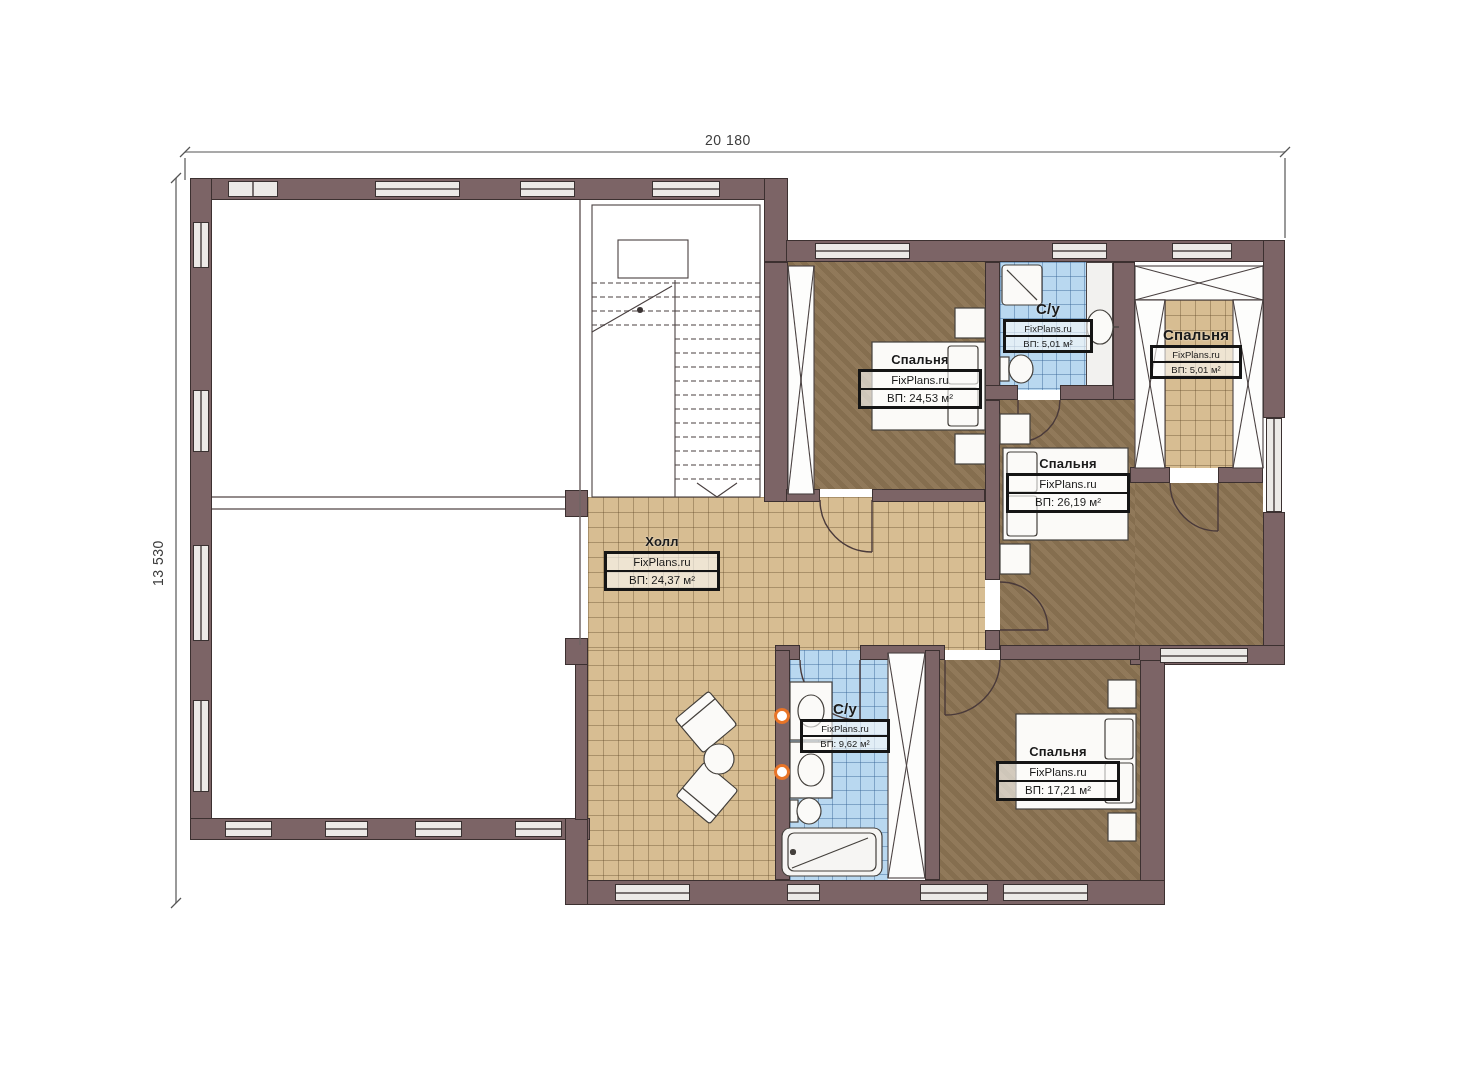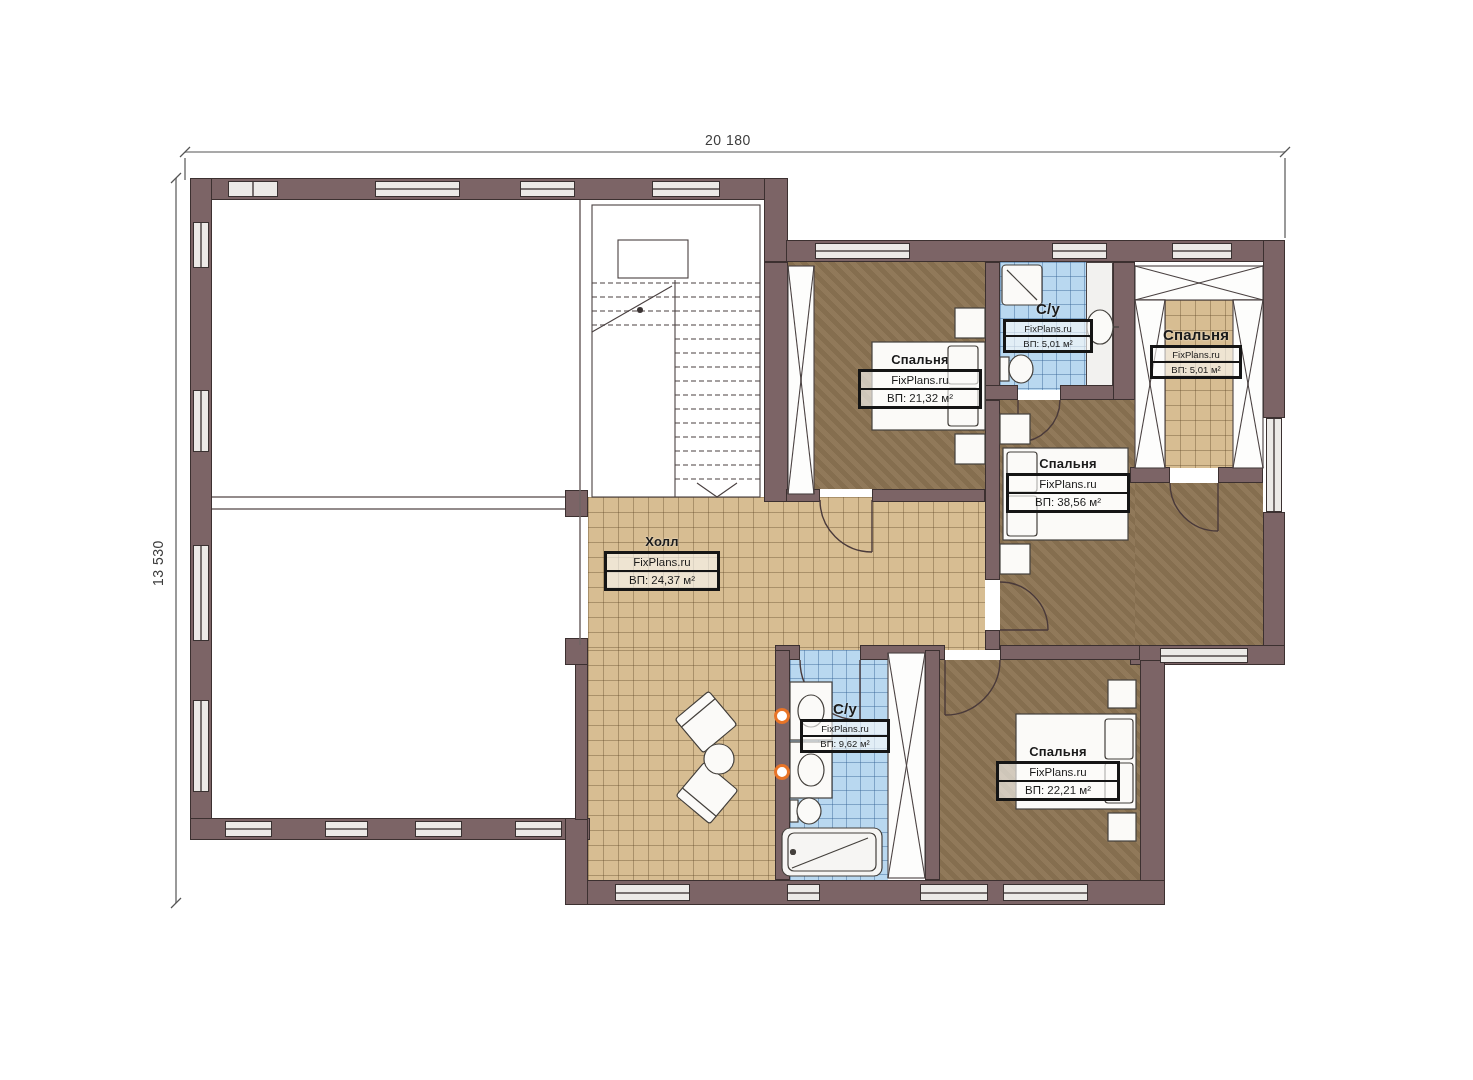--- a/index.html
+++ b/index.html
@@ -274,21 +274,21 @@
     </g>
   </svg>
 
   <div class="dim-label" style="left:705px;top:132px;">20 180</div>
   <div class="dim-label" style="left:135px;top:555px;transform:rotate(-90deg);transform-origin:center;">13 530</div>
 
   <div class="room-label" style="left:858px;top:352px;width:124px;">
     <div class="room-name">Спальня</div>
     <div class="label-box">
       <div class="label-row">FixPlans.ru</div>
-      <div class="label-row">ВП: 21,32 м²</div>
+      <div class="label-row">ВП: 24,53 м²</div>
     </div>
   </div>
 
   <div class="room-label label-sm" style="left:1003px;top:300px;width:90px;">
     <div class="room-name">С/у</div>
     <div class="label-box">
       <div class="label-row">FixPlans.ru</div>
       <div class="label-row">ВП: 5,01 м²</div>
     </div>
   </div>
@@ -298,21 +298,21 @@
     <div class="label-box">
       <div class="label-row">FixPlans.ru</div>
       <div class="label-row">ВП: 5,01 м²</div>
     </div>
   </div>
 
   <div class="room-label" style="left:1006px;top:456px;width:124px;">
     <div class="room-name">Спальня</div>
     <div class="label-box">
       <div class="label-row">FixPlans.ru</div>
-      <div class="label-row">ВП: 38,56 м²</div>
+      <div class="label-row">ВП: 26,19 м²</div>
     </div>
   </div>
 
   <div class="room-label" style="left:604px;top:534px;width:116px;">
     <div class="room-name">Холл</div>
     <div class="label-box">
       <div class="label-row">FixPlans.ru</div>
       <div class="label-row">ВП: 24,37 м²</div>
     </div>
   </div>
@@ -322,17 +322,17 @@
     <div class="label-box">
       <div class="label-row">FixPlans.ru</div>
       <div class="label-row">ВП: 9,62 м²</div>
     </div>
   </div>
 
   <div class="room-label" style="left:996px;top:744px;width:124px;">
     <div class="room-name">Спальня</div>
     <div class="label-box">
       <div class="label-row">FixPlans.ru</div>
-      <div class="label-row">ВП: 22,21 м²</div>
+      <div class="label-row">ВП: 17,21 м²</div>
     </div>
   </div>
 
 </div>
 
 </body></html>

